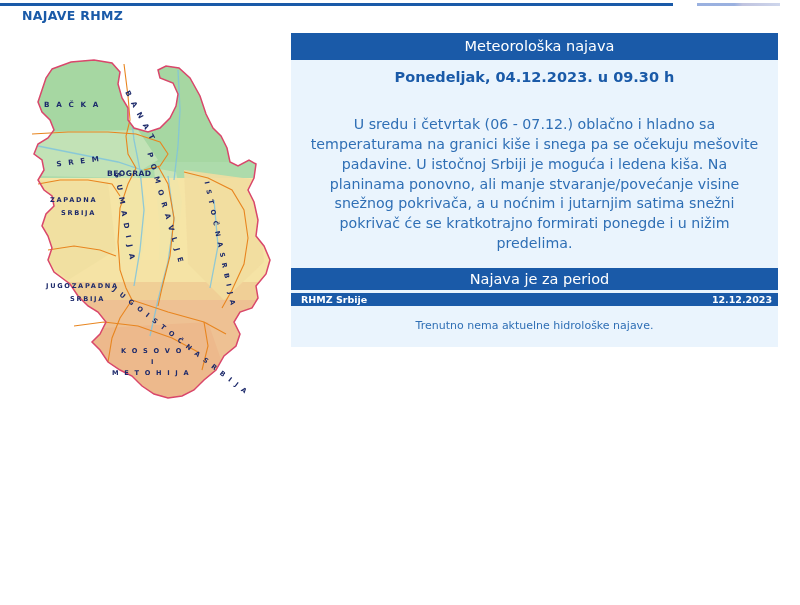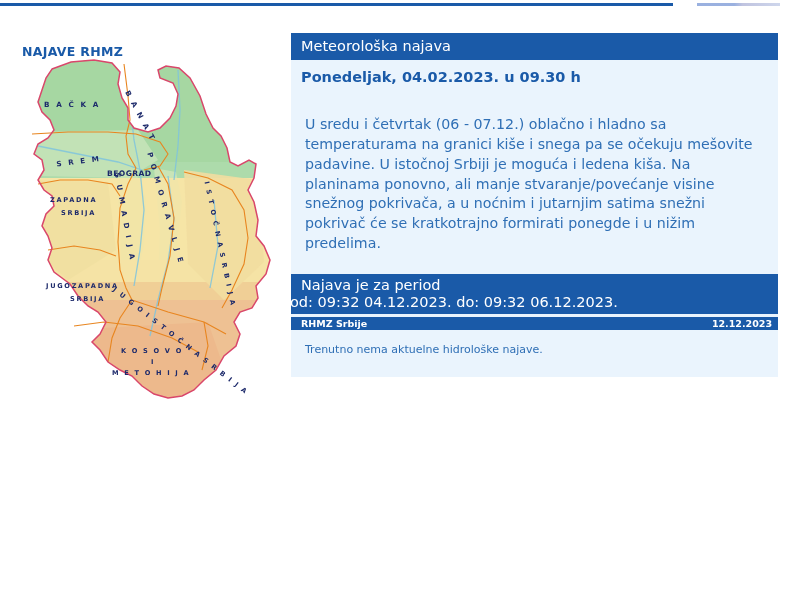--- a/index.html
+++ b/index.html
@@ -32,38 +32,38 @@
 
   
   #site-title {
     position: absolute;
     left: 22px; top: 8px;
     font-size: 12.5px;
     font-weight: bold;
     color: #1a5aa8;
     letter-spacing: .3px;
     white-space: nowrap;
-    margin-top: 36px;
   }
 
   
   #map-panel {
     position: absolute;
     left: 8px; top: 50px;
     width: 280px; height: 370px;
   }
   #map-panel svg { display:block; }
 
   
   #content {
     position: absolute;
     left: 291px; top: 33px;
     width: 487px;
     background: #eaf4fd;
-    padding-bottom: 20px;
+    padding-bottom: 13px;
+    text-align: center;
   }
 
   .bar-head {
     background: #1a5aa8;
     color: #ffffff;
     font-size: 14.5px;
     padding: 4px 0 5px 10px;
     line-height: 1.25;
     white-space: nowrap;
   }
@@ -85,21 +85,20 @@
     line-height: 1.40;
     padding: 0 14px 0 14px;
     margin: 0;
   }
 
   
   #period-block {
     position: relative;
     background: #1a5aa8;
     color: #ffffff;
-    margin-top: 6px;
     padding: 3px 0 2px 0;
   }
   #period-title {
     font-size: 14.5px;
     padding-left: 10px;
     line-height: 1.2;
   }
   #period-range {
     font-size: 14.5px;
     line-height: 1.2;
@@ -276,34 +275,33 @@
     <text class="reg-label-sm" x="104" y="325">M E T O H I J A</text>
   </svg>
 </div>
 
 <div id="content">
 
   <div class="bar-head">Meteorološka najava</div>
 
   <div class="spacer-6"></div>
 
-  <div class="date-line">Ponedeljak, 04.02.2023. u 09.30 h</div>
+  <div class="date-line">Ponedeljak, 04.12.2023. u 09.30 h</div>
 
   <div class="spacer-12"></div>
 
 
   <div class="spacer-12"></div>
 
   <p class="para">U sredu i četvrtak (06 - 07.12.) oblačno i hladno sa temperaturama na granici kiše i snega pa se očekuju mešovite padavine. U istočnoj Srbiji je moguća i ledena kiša. Na planinama ponovno, ali manje stvaranje/povećanje visine snežnog pokrivača, a u noćnim i jutarnjim satima snežni pokrivač će se kratkotrajno formirati ponegde i u nižim predelima.</p>
 
   <div class="spacer-12"></div>
 
   <div id="period-block">
     <div id="period-title">Najava je za period</div>
-    <div id="period-range">od:  09:32 04.12.2023.  do: 09:32 06.12.2023.</div>
   </div>
 
   <div id="source-bar">
     <span>RHMZ Srbije</span>
     <span>12.12.2023</span>
   </div>
 
   <div id="hydro-note">Trenutno nema aktuelne hidrološke najave.</div>
 
 </div>

